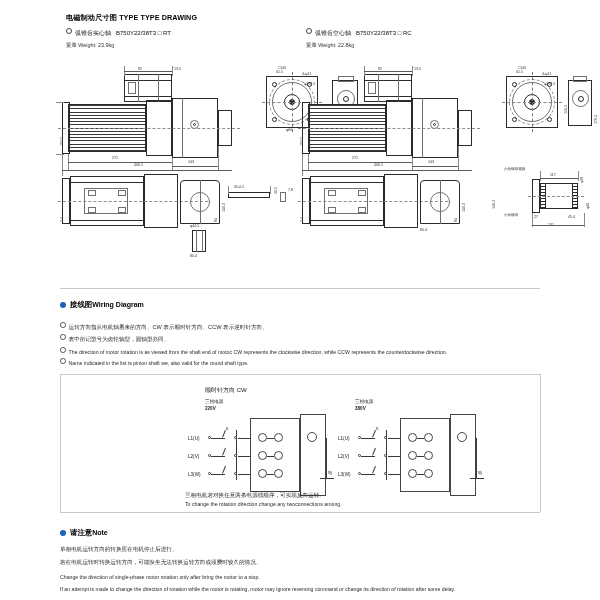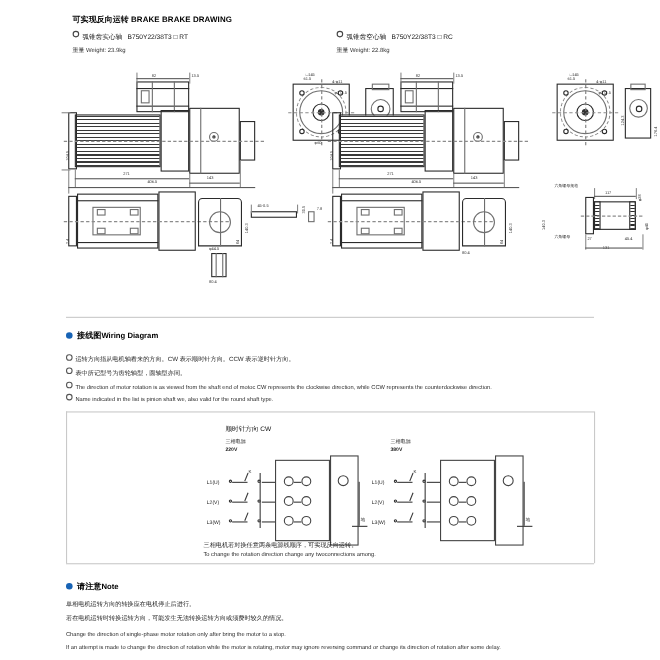--- a/index.html
+++ b/index.html
@@ -87,22 +87,22 @@
   .wline.h{height:1px;}
   .wline.v{width:1px;}
   .cwlabel{position:absolute;font-size:6px;color:#111;white-space:nowrap;}
 </style>
 </head>
 <body>
 
 <div class="page">
 
   <div class="sec-title" style="left:66px;top:13px;">
-    <span>可实现反向运转</span>
-    <span>BRAKE BRAKE DRAWING</span>
+    <span>电磁制动尺寸图</span>
+    <span>TYPE TYPE DRAWING</span>
   </div>
 
   <div class="spec-line" style="left:66px;top:28px;">
     <span class="bullet"></span><span>弧锥齿实心轴</span>
     &nbsp;&nbsp;<span>B750Y22/38T3 □ RT</span>
   </div>
   <div class="weight-line" style="left:66px;top:42px;">
     <span>重量</span>
     <span>Weight: 23.9kg</span>
   </div>

